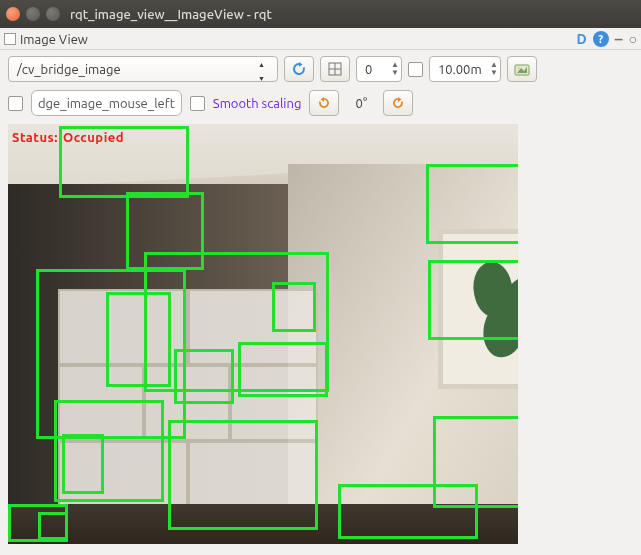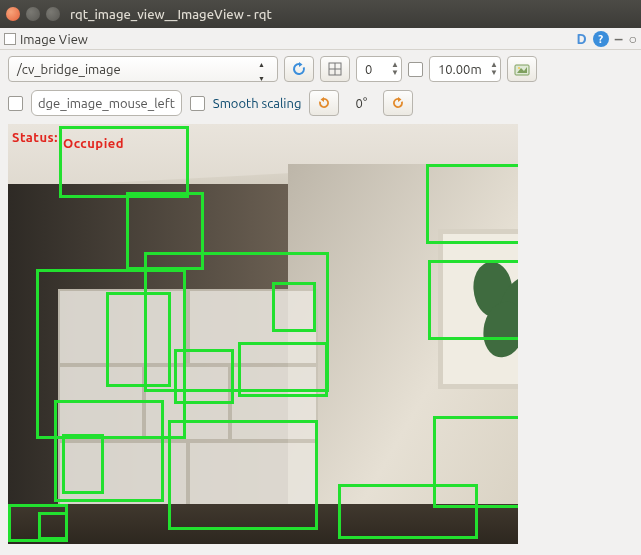--- a/index.html
+++ b/index.html
@@ -18,21 +18,21 @@
   .row2 { padding: 2px 8px 6px 8px; display:flex; align-items:center; gap:8px;}
   .combo { display:inline-flex; align-items:center; border:1px solid #b8b5ae; background:linear-gradient(#fff,#f5f4f2); border-radius:4px; height:26px; padding:0 12px 0 8px; min-width:270px; justify-content:space-between;}
   .combo .arrow { margin-left:6px;}
   .btn { display:inline-flex; align-items:center; justify-content:center; border:1px solid #b8b5ae; background:linear-gradient(#fdfdfc,#ece9e2); border-radius:4px; height:26px; min-width:30px; padding:0 6px; cursor:pointer;}
   .spin { display:inline-flex; align-items:center; border:1px solid #b8b5ae; background:#fff; border-radius:4px; height:26px; padding:0 2px 0 8px;}
   .spin .val{min-width:22px;}
   .spin.wide .val{min-width:48px;}
   .spin-arrows{display:inline-flex;flex-direction:column;margin-left:4px;line-height:8px;font-size:8px;color:#6b6a65;}
   .chk { width:15px; height:15px; border:1px solid #9c9a94; background:#fff; display:inline-block; border-radius:2px;}
   .input-short{border:1px solid #b8b5ae;background:#fff;border-radius:6px;height:26px;padding:0 6px;min-width:150px;display:inline-flex;align-items:center;color:#555;}
-  .label {color:#0c4a6e;}
+  .label {color:#6d28d9;}
   .degree {min-width:28px;text-align:center;}
   .image-pane{margin:2px 8px 8px 8px;position:relative;width:510px;height:420px;background:#4a453f;overflow:hidden;}
   .scene{position:absolute;inset:0;}
   .ceiling{position:absolute;left:0;top:0;right:0;height:80px;background:linear-gradient(#e9e4dc,#ddd7cc);}
   .beam{position:absolute;left:0;top:55px;width:340px;height:35px;background:linear-gradient(#d8d2c6,#c8c1b3);transform:skewY(-3deg);}
   .wall-left{position:absolute;left:0;top:60px;width:280px;height:360px;background:linear-gradient(90deg,#2e2a25,#6a5f52);}
   .wall-right{position:absolute;left:280px;top:40px;right:0;height:380px;background:linear-gradient(120deg,#bdb6a9,#e6e0d4 60%,#d8d1c2);}
   .shelf{position:absolute;left:50px;top:165px;width:260px;height:230px;background:#e9e5dd;opacity:.9;}
   .shelf-grid{position:absolute;inset:0;}
   .shelf-grid div{position:absolute;border:2px solid #c9c3b6;}
@@ -151,21 +151,21 @@
       <div class="plant-frame">
         <div class="leaf" style="left:10px;top:8px;width:40px;height:55px;transform:rotate(-20deg);"></div>
         <div class="leaf" style="left:38px;top:20px;width:45px;height:60px;transform:rotate(15deg);"></div>
         <div class="leaf" style="left:20px;top:48px;width:42px;height:55px;transform:rotate(-5deg);"></div>
       </div>
     </div>
     <div class="floor"></div>
   </div>
 
   <span class="overlay-text" style="left:4px;top:6px;">Status:</span>
-  <span class="overlay-text" style="left:55px;top:12px;">Occupied</span>
+  <span class="overlay-text" style="left:55px;top:6px;">Occupied</span>
 
   <div id="bbox-container">
       <div class="bbox" style="left: 51px; top: 2px; width: 130px; height: 72px;"></div>
       <div class="bbox" style="left: 418px; top: 40px; width: 160px; height: 80px;"></div>
       <div class="bbox" style="left: 118px; top: 68px; width: 78px; height: 78px;"></div>
       <div class="bbox" style="left: 28px; top: 145px; width: 150px; height: 170px;"></div>
       <div class="bbox" style="left: 136px; top: 128px; width: 185px; height: 140px;"></div>
       <div class="bbox" style="left: 98px; top: 168px; width: 65px; height: 95px;"></div>
       <div class="bbox" style="left: 264px; top: 158px; width: 44px; height: 50px;"></div>
       <div class="bbox" style="left: 420px; top: 136px; width: 115px; height: 80px;"></div>

